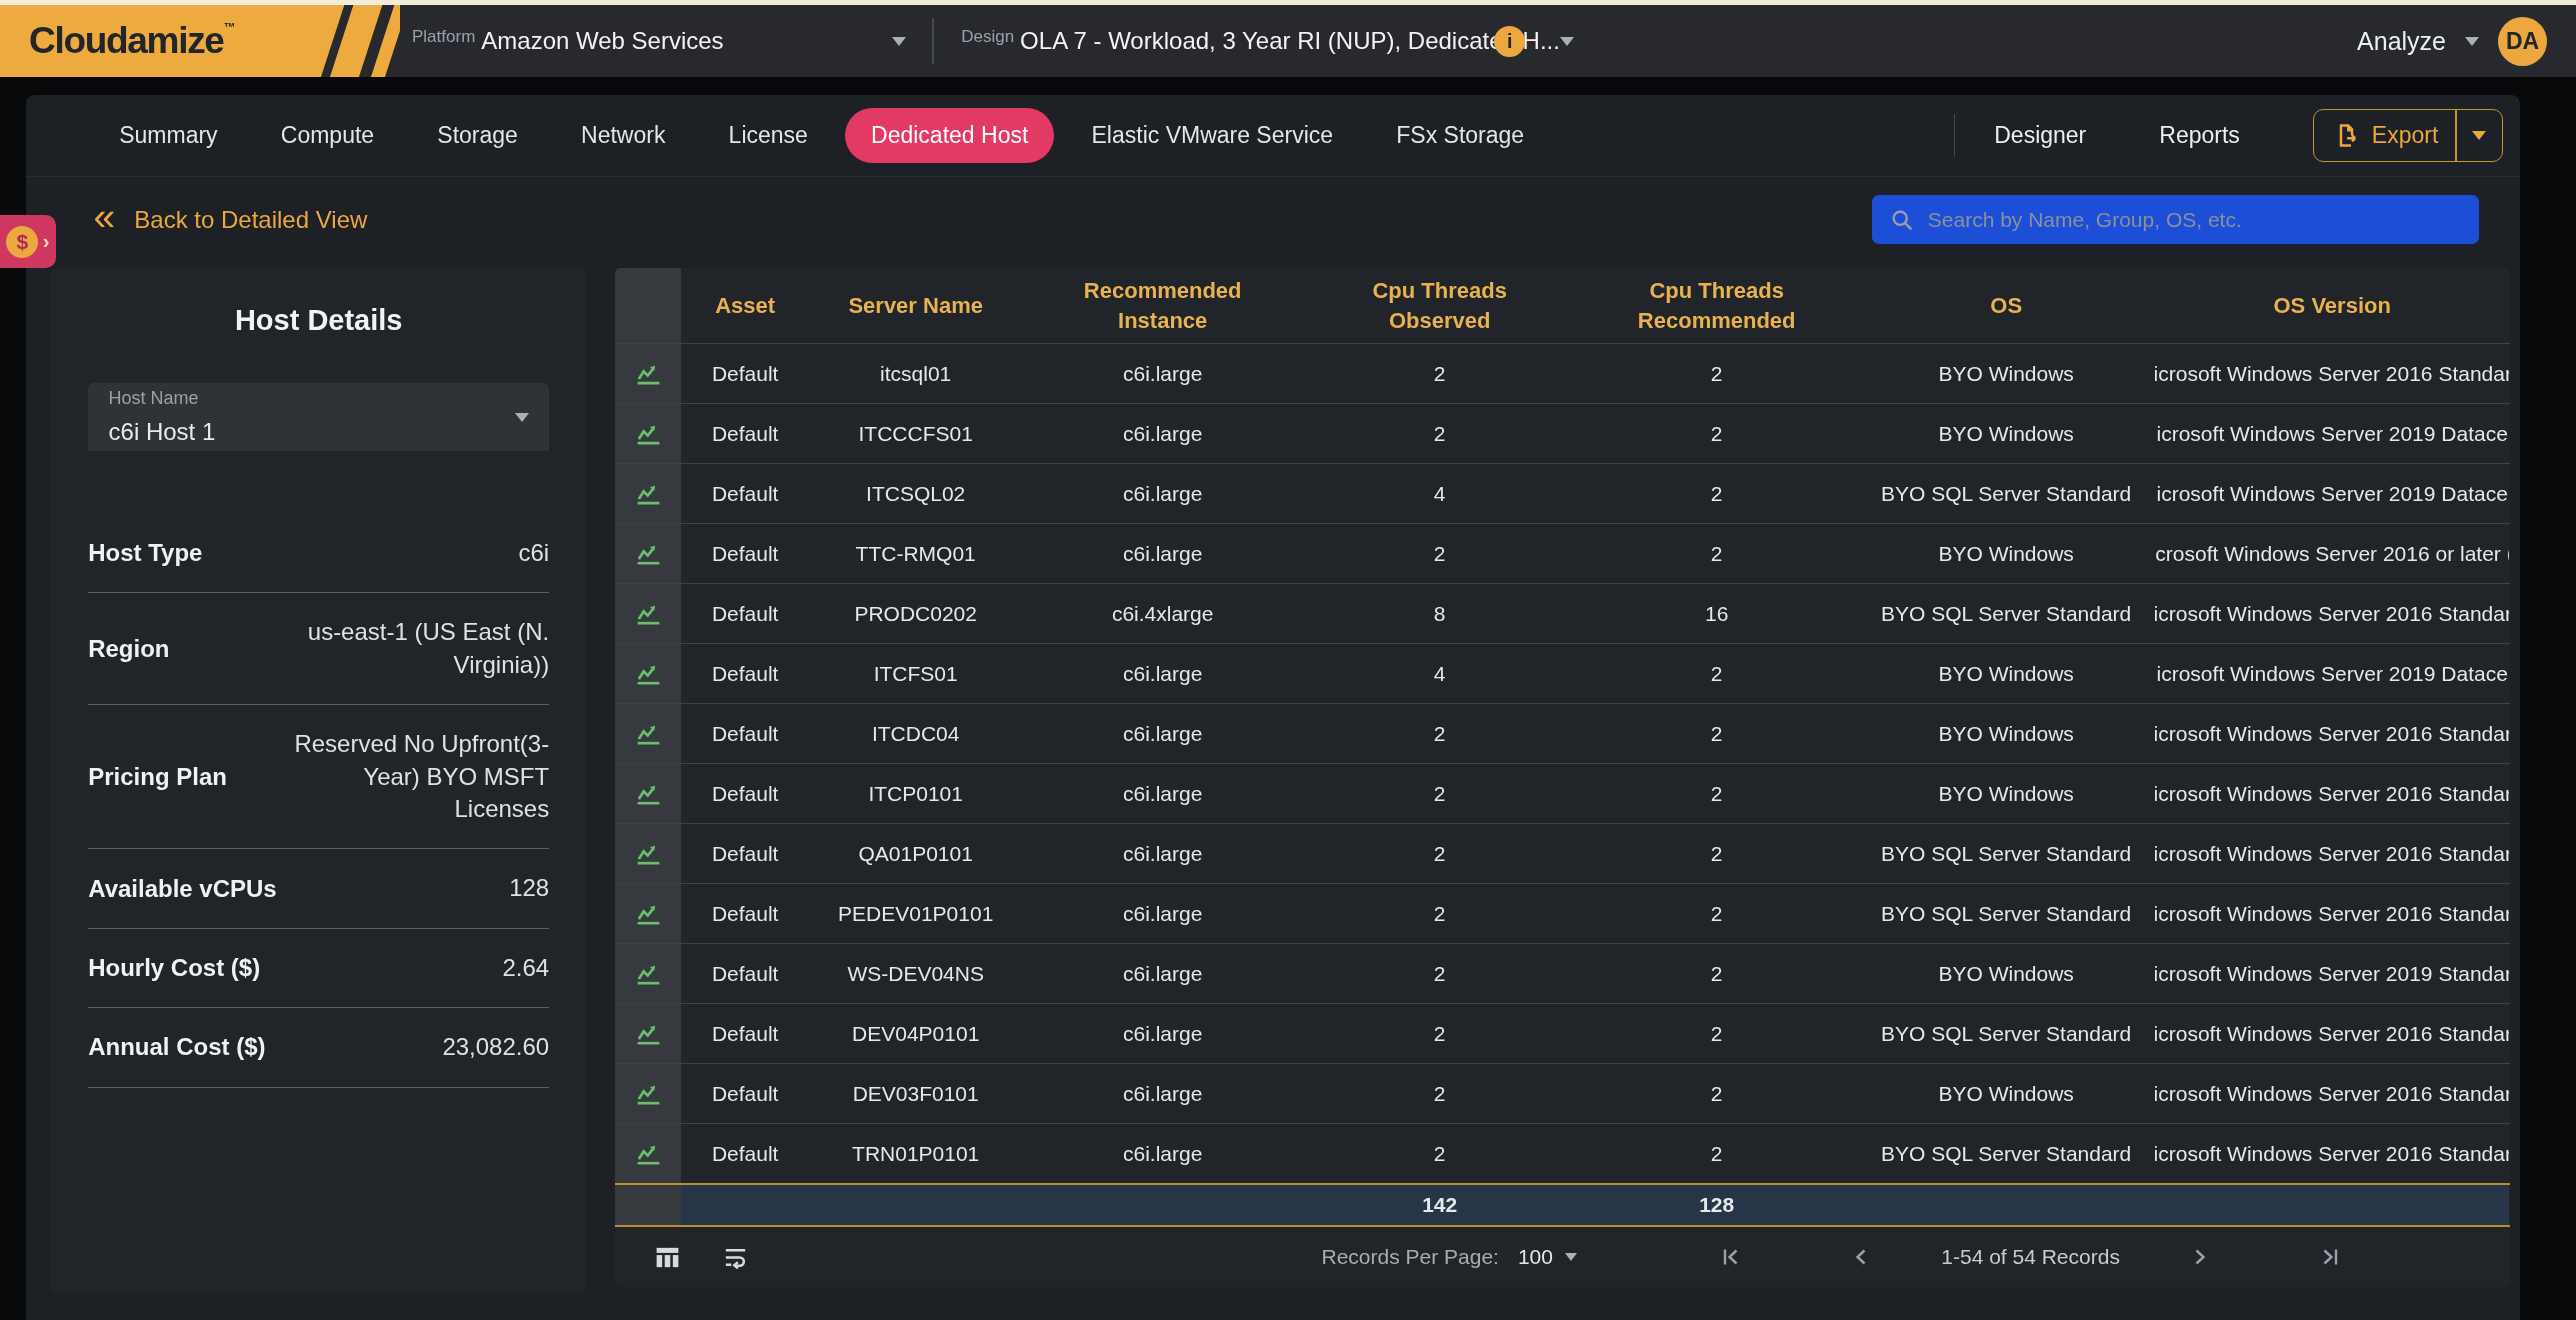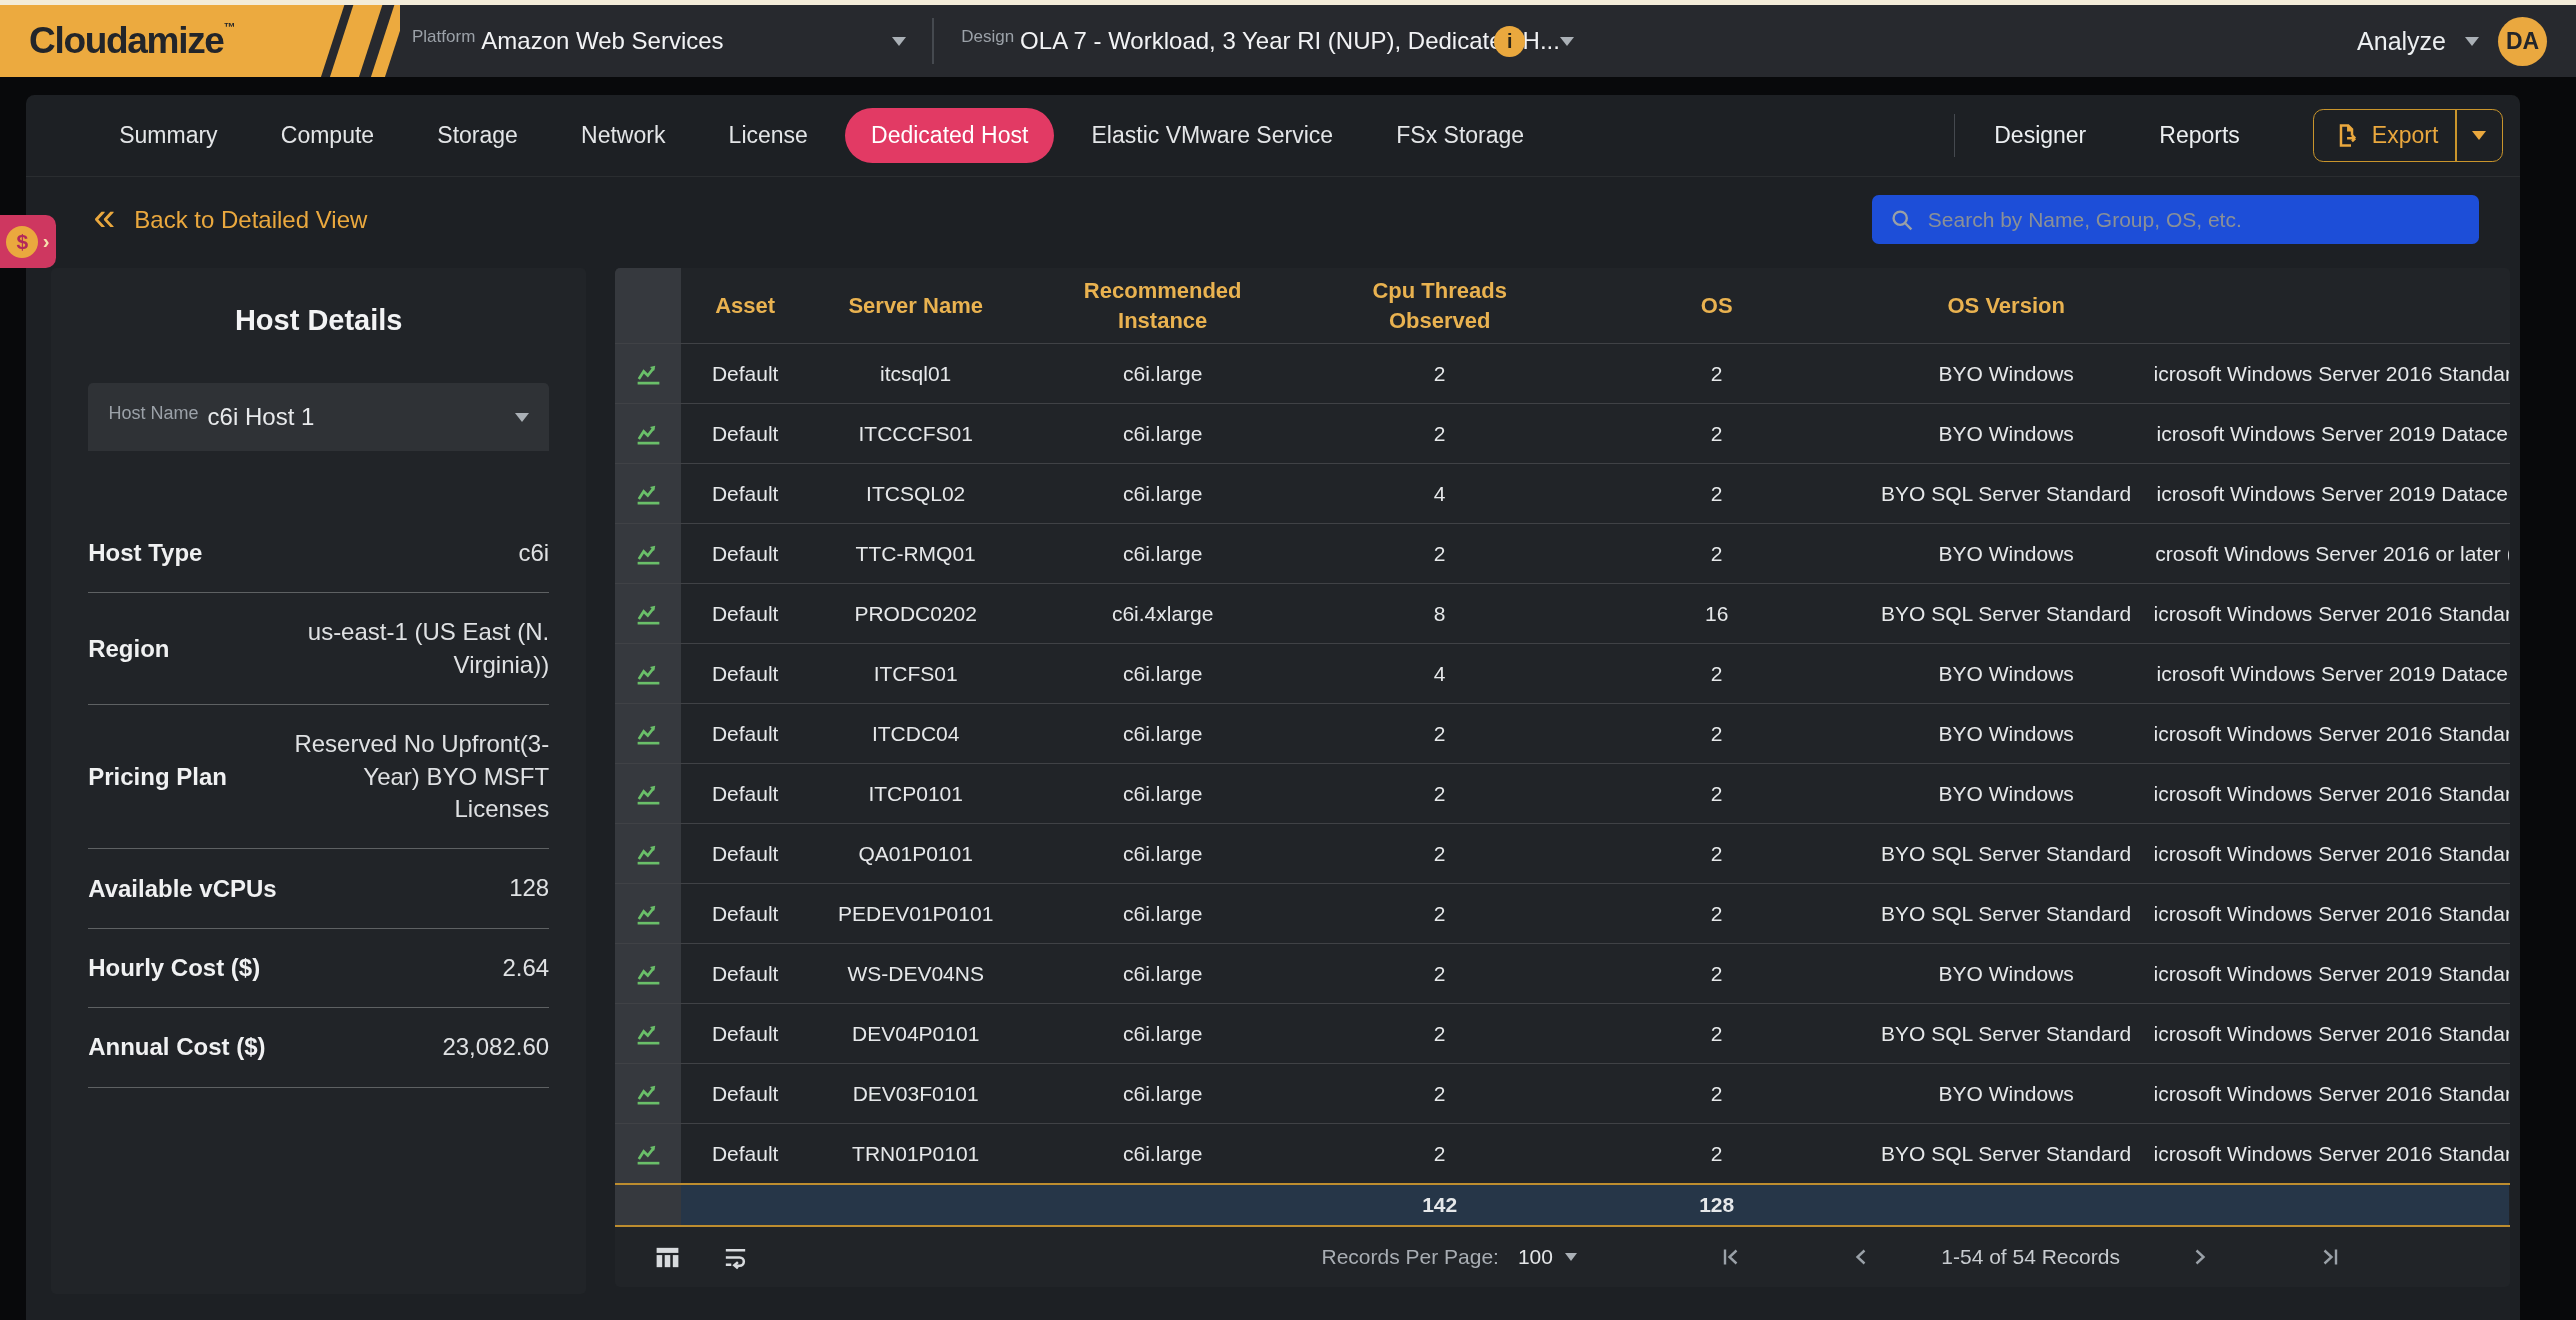--- a/index.html
+++ b/index.html
@@ -62,21 +62,21 @@
   .side-badge { position:absolute; left:0; top:215px; width:56px; height:53px; background:#ce3760; border-radius:0 10.2px 10.2px 0; display:flex; align-items:center; justify-content:center; gap:4.3px; cursor:pointer; z-index:5; }
   .dollar-circle { width:32px; height:32px; border-radius:50%; background:#eaa83e; color:#b3285a; font-size:21px; font-weight:700; display:flex; align-items:center; justify-content:center; }
   .badge-chevron { color:#f7dfae; font-size:20.4px; font-weight:700; }
 
   
   .content { display:flex; gap:29px; padding:6px 25.6px 0 25.6px; align-items:flex-start; }
   .panel { background:#212428; border-radius:5.1px; }
   .host-panel { width:535px; height:1026px; padding:0 37px; flex:0 0 auto; }
   .host-title { text-align:center; font-size:29px; font-weight:600; color:#f2f3f4; padding-top:36px; }
   .host-select { margin-top:46px; background:#2f3236; border-radius:5.1px 5.1px 0 0; height:68px; display:flex; align-items:center; justify-content:space-between; padding:0 20.4px; cursor:pointer; }
-  .host-select-col { display:flex; flex-direction:row; gap:9px; }
+  .host-select-col { display:flex; flex-direction:column; gap:9px; }
   .host-select .dd-label { font-size:18px; }
   .host-select .dd-value { font-size:24px; color:#e8eaec; }
   .host-fields { margin-top:63px; }
   .host-field { display:flex; justify-content:space-between; align-items:center; padding:23px 0; border-bottom:0.9px solid rgba(255,255,255,0.28); }
   .hf-label { font-size:24px; font-weight:700; color:#f0f1f2; white-space:nowrap; }
   .hf-value { font-size:24px; color:#dfe1e3; text-align:right; max-width:273px; line-height:1.35; }
 
   
   .table-panel { width:1895px; flex:0 0 auto; overflow:hidden; }
   .tgrid-row { display:grid; grid-template-columns:66px 128px 213px 281px 273px 281px 298px 354px; align-items:stretch; }
@@ -225,20 +225,21 @@
         </div>
     </div>
 
     <div class="panel table-panel">
       <div class="tgrid-row thead">
         <div class="gutter-cell"></div>
         <div class="th">Asset</div>
         <div class="th">Server Name</div>
         <div class="th">Recommended Instance</div>
         <div class="th">Cpu Threads Observed</div>
+        <div class="th">Cpu Threads Recommended</div>
         <div class="th">OS</div>
         <div class="th">OS Version</div>
       </div>
 
       <div id="table-body">
           <div class="tgrid-row trow">
     <div class="gutter-cell">
               <span class="chart-btn">
       <svg width="31" height="29" viewBox="0 0 24 24" fill="none">
         <path d="M3 20h18" stroke="#6abf69" stroke-width="2.2"></path>

